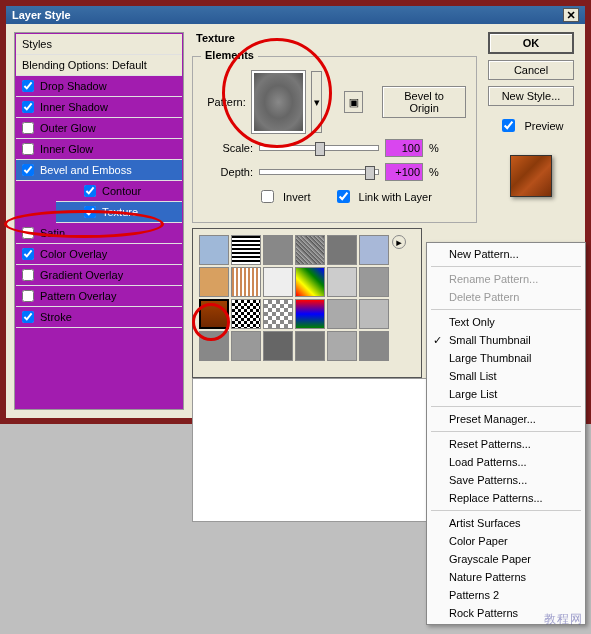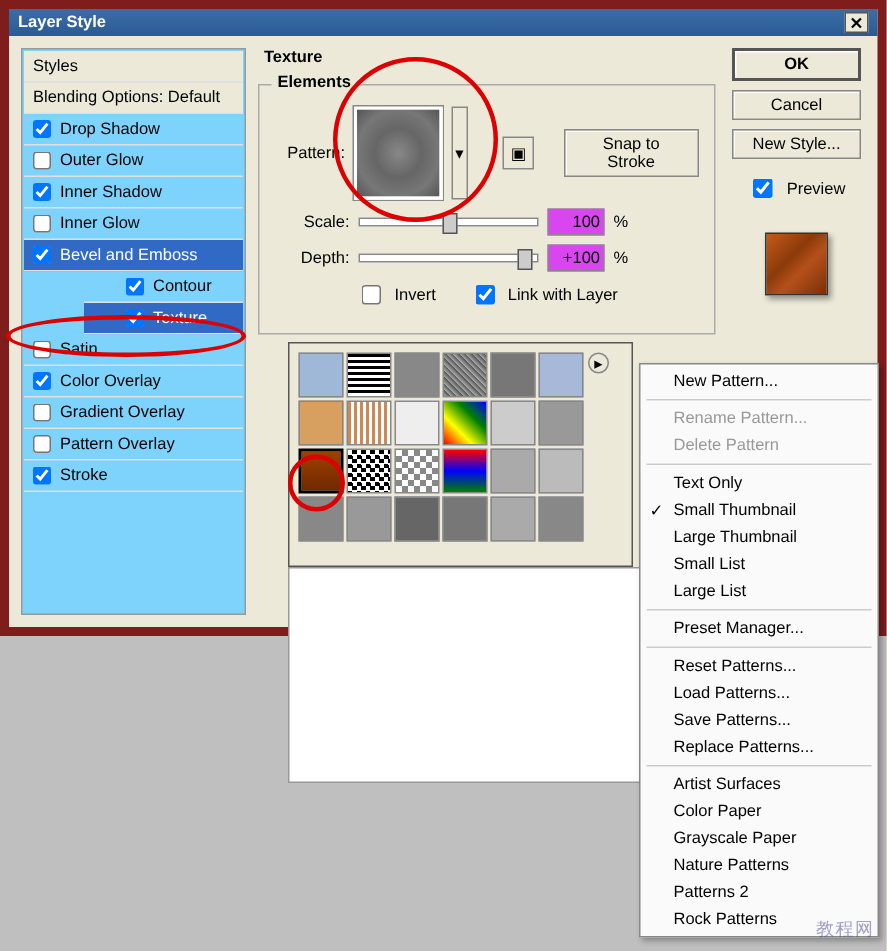--- a/index.html
+++ b/index.html
@@ -1,21 +1,21 @@
 <!DOCTYPE html>
 <html><head>
 <meta charset="utf-8">
 <style>
 * { box-sizing: border-box; font-family: Tahoma, Arial, sans-serif; font-size: 11px; }
 body { margin: 0; background: #bfbfbf; width: 591px; height: 634px; overflow: hidden; }
 .dialog { position: absolute; top: 0; left: 0; width: 591px; height: 424px; background: #ece9d8; border: 6px solid #7f1d1d; }
 .titlebar { background: linear-gradient(#3a6ea5,#2a5a95); height: 18px; color: #fff; padding: 2px 6px; display: flex; justify-content: space-between; align-items: center; font-weight: bold; }
 .close-btn { width: 16px; height: 14px; background: #ece9d8; border: 1px solid #555; color: #000; display: flex; align-items: center; justify-content: center; font-size: 10px; cursor: pointer; }
 .content { display: flex; gap: 8px; padding: 8px; height: calc(100% - 18px); }
-.styles-panel { width: 150px; border: 1px solid #999; background: #7dd3fc; padding: 1px; }
+.styles-panel { width: 170px; border: 1px solid #999; background: #a21caf; padding: 1px; }
 .style-item { padding: 4px 6px; border-bottom: 1px solid #e0e0e0; display: flex; align-items: center; gap: 4px; cursor: pointer; }
 .style-item.header { background: #ece9d8; font-weight: normal; }
 .style-item.selected { background: #316ac5; color: #fff; }
 .style-item input[type="checkbox"] { margin: 0 2px 0 0; width: 12px; height: 12px; }
 .style-item.indent { padding-left: 28px; margin-left: 40px; }
 .middle { flex: 1; display: flex; flex-direction: column; gap: 6px; }
 .group-label { font-weight: bold; margin: 0 0 2px 4px; }
 .elements-group { border: 1px solid #aaa; padding: 8px 10px 10px; position: relative; margin-top: 4px; }
 .elements-group .legend { position: absolute; top: -8px; left: 8px; background: #ece9d8; padding: 0 4px; font-weight: bold; }
 .row { display: flex; align-items: center; margin: 6px 0; gap: 6px; }
@@ -57,26 +57,26 @@
   </div>
   <div class="content">
     <div class="styles-panel">
       <div class="style-item header">Styles</div>
       <div class="style-item header">Blending Options: Default</div>
       <div class="style-item">
           <input type="checkbox" checked="" style="">
           <span>Drop Shadow</span>
         </div>
       <div class="style-item">
+          <input type="checkbox" checked="" style="">
+          <span>Inner Shadow</span>
+        </div>
+      <div class="style-item">
           <input type="checkbox" style="">
           <span>Outer Glow</span>
-        </div>
-      <div class="style-item">
-          <input type="checkbox" checked="" style="">
-          <span>Inner Shadow</span>
         </div>
       <div class="style-item">
           <input type="checkbox" style="">
           <span>Inner Glow</span>
         </div>
       <div class="style-item selected">
           <input type="checkbox" checked="" style="">
           <span>Bevel and Emboss</span>
         </div>
       <div class="style-item indent">
@@ -117,21 +117,21 @@
           <span class="row-label">Pattern:</span>
           <div class="pattern-swatch"></div>
           <div class="dropdown-arrow">
               <span>▾</span>
             </div>
           <div style="width:12px"></div>
           <div class="icon-btn">
               <span>▣</span>
             </div>
           <div style="width:8px"></div>
-          <button class="btn">Snap to Stroke</button>
+          <button class="btn">Bevel to Origin</button>
         </div>
         <div class="row">
           <span class="row-label">Scale:</span>
           <div class="slider">
               <div class="slider-thumb" style="left:55px"></div>
             </div>
           <input class="num-input" value="100" style="">
           <span>%</span>
         </div>
         <div class="row">

